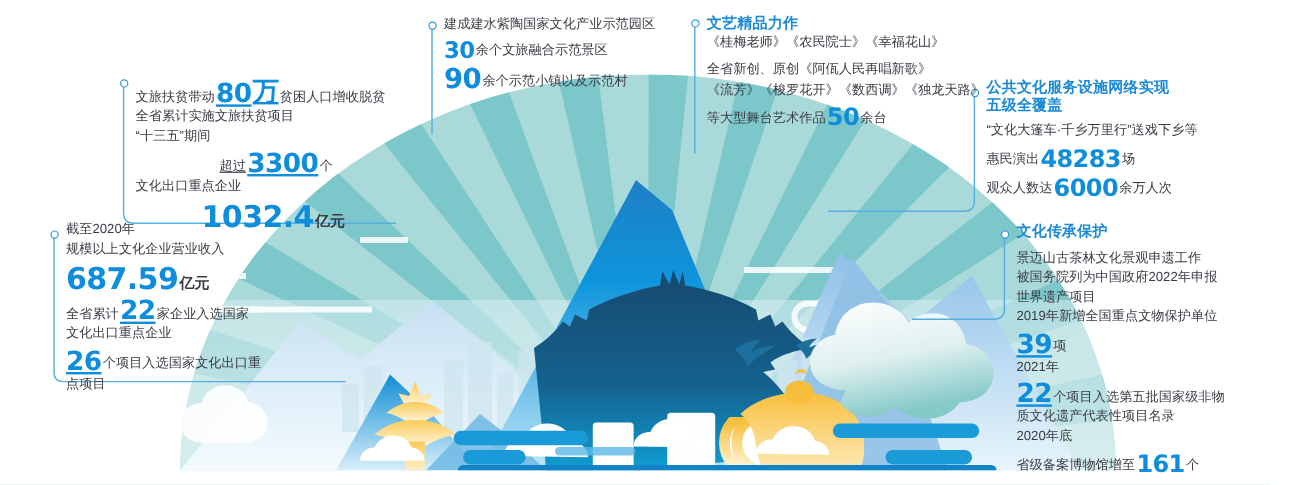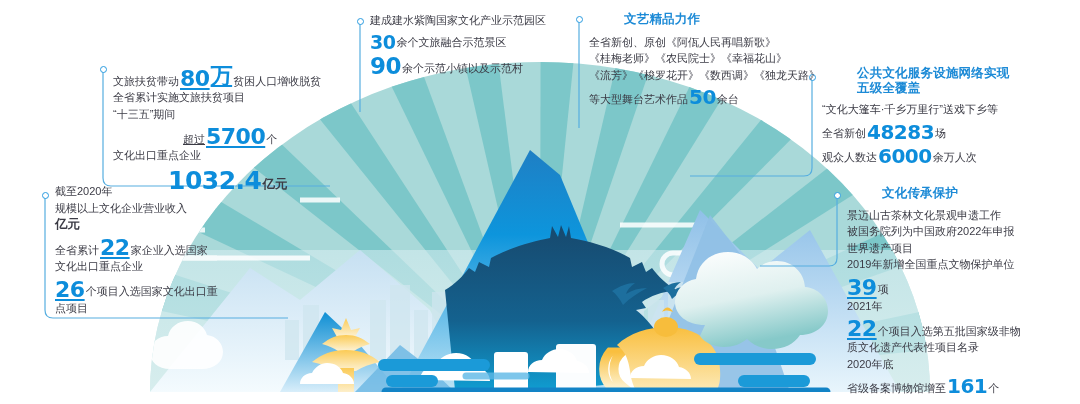--- a/index.html
+++ b/index.html
@@ -17,21 +17,20 @@
   .dot{
     position:absolute;width:7px;height:7px;border-radius:50%;
     border:1.6px solid #2b9ce0;background:#ffffff;box-sizing:border-box;
   }
 
   
   .block{position:absolute;color:#3b3b45;}
   .block .hd{
     font-weight:bold;color:#1c8ad6;font-size:12.5px;line-height:14.5px;
     letter-spacing:.2px;
-    margin-left:35px;
   }
   .line{font-size:11px;line-height:16.5px;white-space:nowrap;color:#3b3b45;}
   .num{
     font-weight:bold;color:#0d8ddb;letter-spacing:-.5px;
     font-family:"DejaVu Sans",sans-serif;
   }
   .n22{font-size:22px;text-decoration:underline;}
   .n20{font-size:20px;}
   .unit-b{font-size:12.5px;color:#3b3b45;font-weight:bold;text-align:right;}
   .u{ text-decoration:underline; text-underline-offset:1px;}
@@ -287,21 +286,21 @@
     <div class="rowmid">
       <span class="line">文旅扶贫带动</span>
       <span class="num n22">80</span>
       <span class="num n22">万</span>
       <span class="line">贫困人口增收脱贫</span>
     </div>
     <div class="line">全省累计实施文旅扶贫项目</div>
     <div class="line">“十三五”期间</div>
     <div class="rowmid" style="padding-left:70px">
       <span class="line u">超过</span>
-      <span class="num n22">5700</span>
+      <span class="num n22">3300</span>
       <span class="line">个</span>
     </div>
     <div class="line">文化出口重点企业</div>
     <div class="rowmid" style="padding-left:55px">
       <span class="num" style="font-size:25px">1032.4</span>
       <span class="unit-b">亿元</span>
     </div>
   </div>
 
   <div class="block" style="left:370px;top:12px">
@@ -311,50 +310,51 @@
       <span class="line">余个文旅融合示范景区</span>
     </div>
     <div class="rowmid">
       <span class="num" style="font-size:23px">90</span>
       <span class="line">余个示范小镇以及示范村</span>
     </div>
   </div>
 
   <div class="block" style="left:589px;top:12px">
     <div class="hd">文艺精品力作</div>
+    <div class="line">《桂梅老师》《农民院士》《幸福花山》</div>
     <div class="line" style="margin-top:7px">全省新创、原创《阿佤人民再唱新歌》</div>
-    <div class="line">《桂梅老师》《农民院士》《幸福花山》</div>
     <div class="line">《流芳》《梭罗花开》《数西调》《独龙天路》</div>
     <div class="rowmid">
       <span class="line">等大型舞台艺术作品</span>
       <span class="num n20">50</span>
       <span class="line">余台</span>
     </div>
   </div>
 
   <div class="block" style="left:822px;top:66px">
     <div class="hd">公共文化服务设施网络实现</div>
     <div class="hd">五级全覆盖</div>
     <div class="line" style="margin-top:6px">“文化大篷车·千乡万里行”送戏下乡等</div>
     <div class="rowmid">
-      <span class="line">全省新创</span>
+      <span class="line">惠民演出</span>
       <span class="num n20">48283</span>
       <span class="line">场</span>
     </div>
     <div class="rowmid">
       <span class="line">观众人数达</span>
       <span class="num n20">6000</span>
       <span class="line">余万人次</span>
     </div>
   </div>
 
   <div class="block" style="left:55px;top:183px">
     <div class="line">截至2020年</div>
     <div class="line">规模以上文化企业营业收入</div>
     <div class="rowmid">
+      <span class="num" style="font-size:25px">687.59</span>
       <span class="unit-b">亿元</span>
     </div>
     <div class="rowmid">
       <span class="line">全省累计</span>
       <span class="num n22">22</span>
       <span class="line">家企业入选国家</span>
     </div>
     <div class="line">文化出口重点企业</div>
     <div class="rowmid">
       <span class="num n22">26</span>

